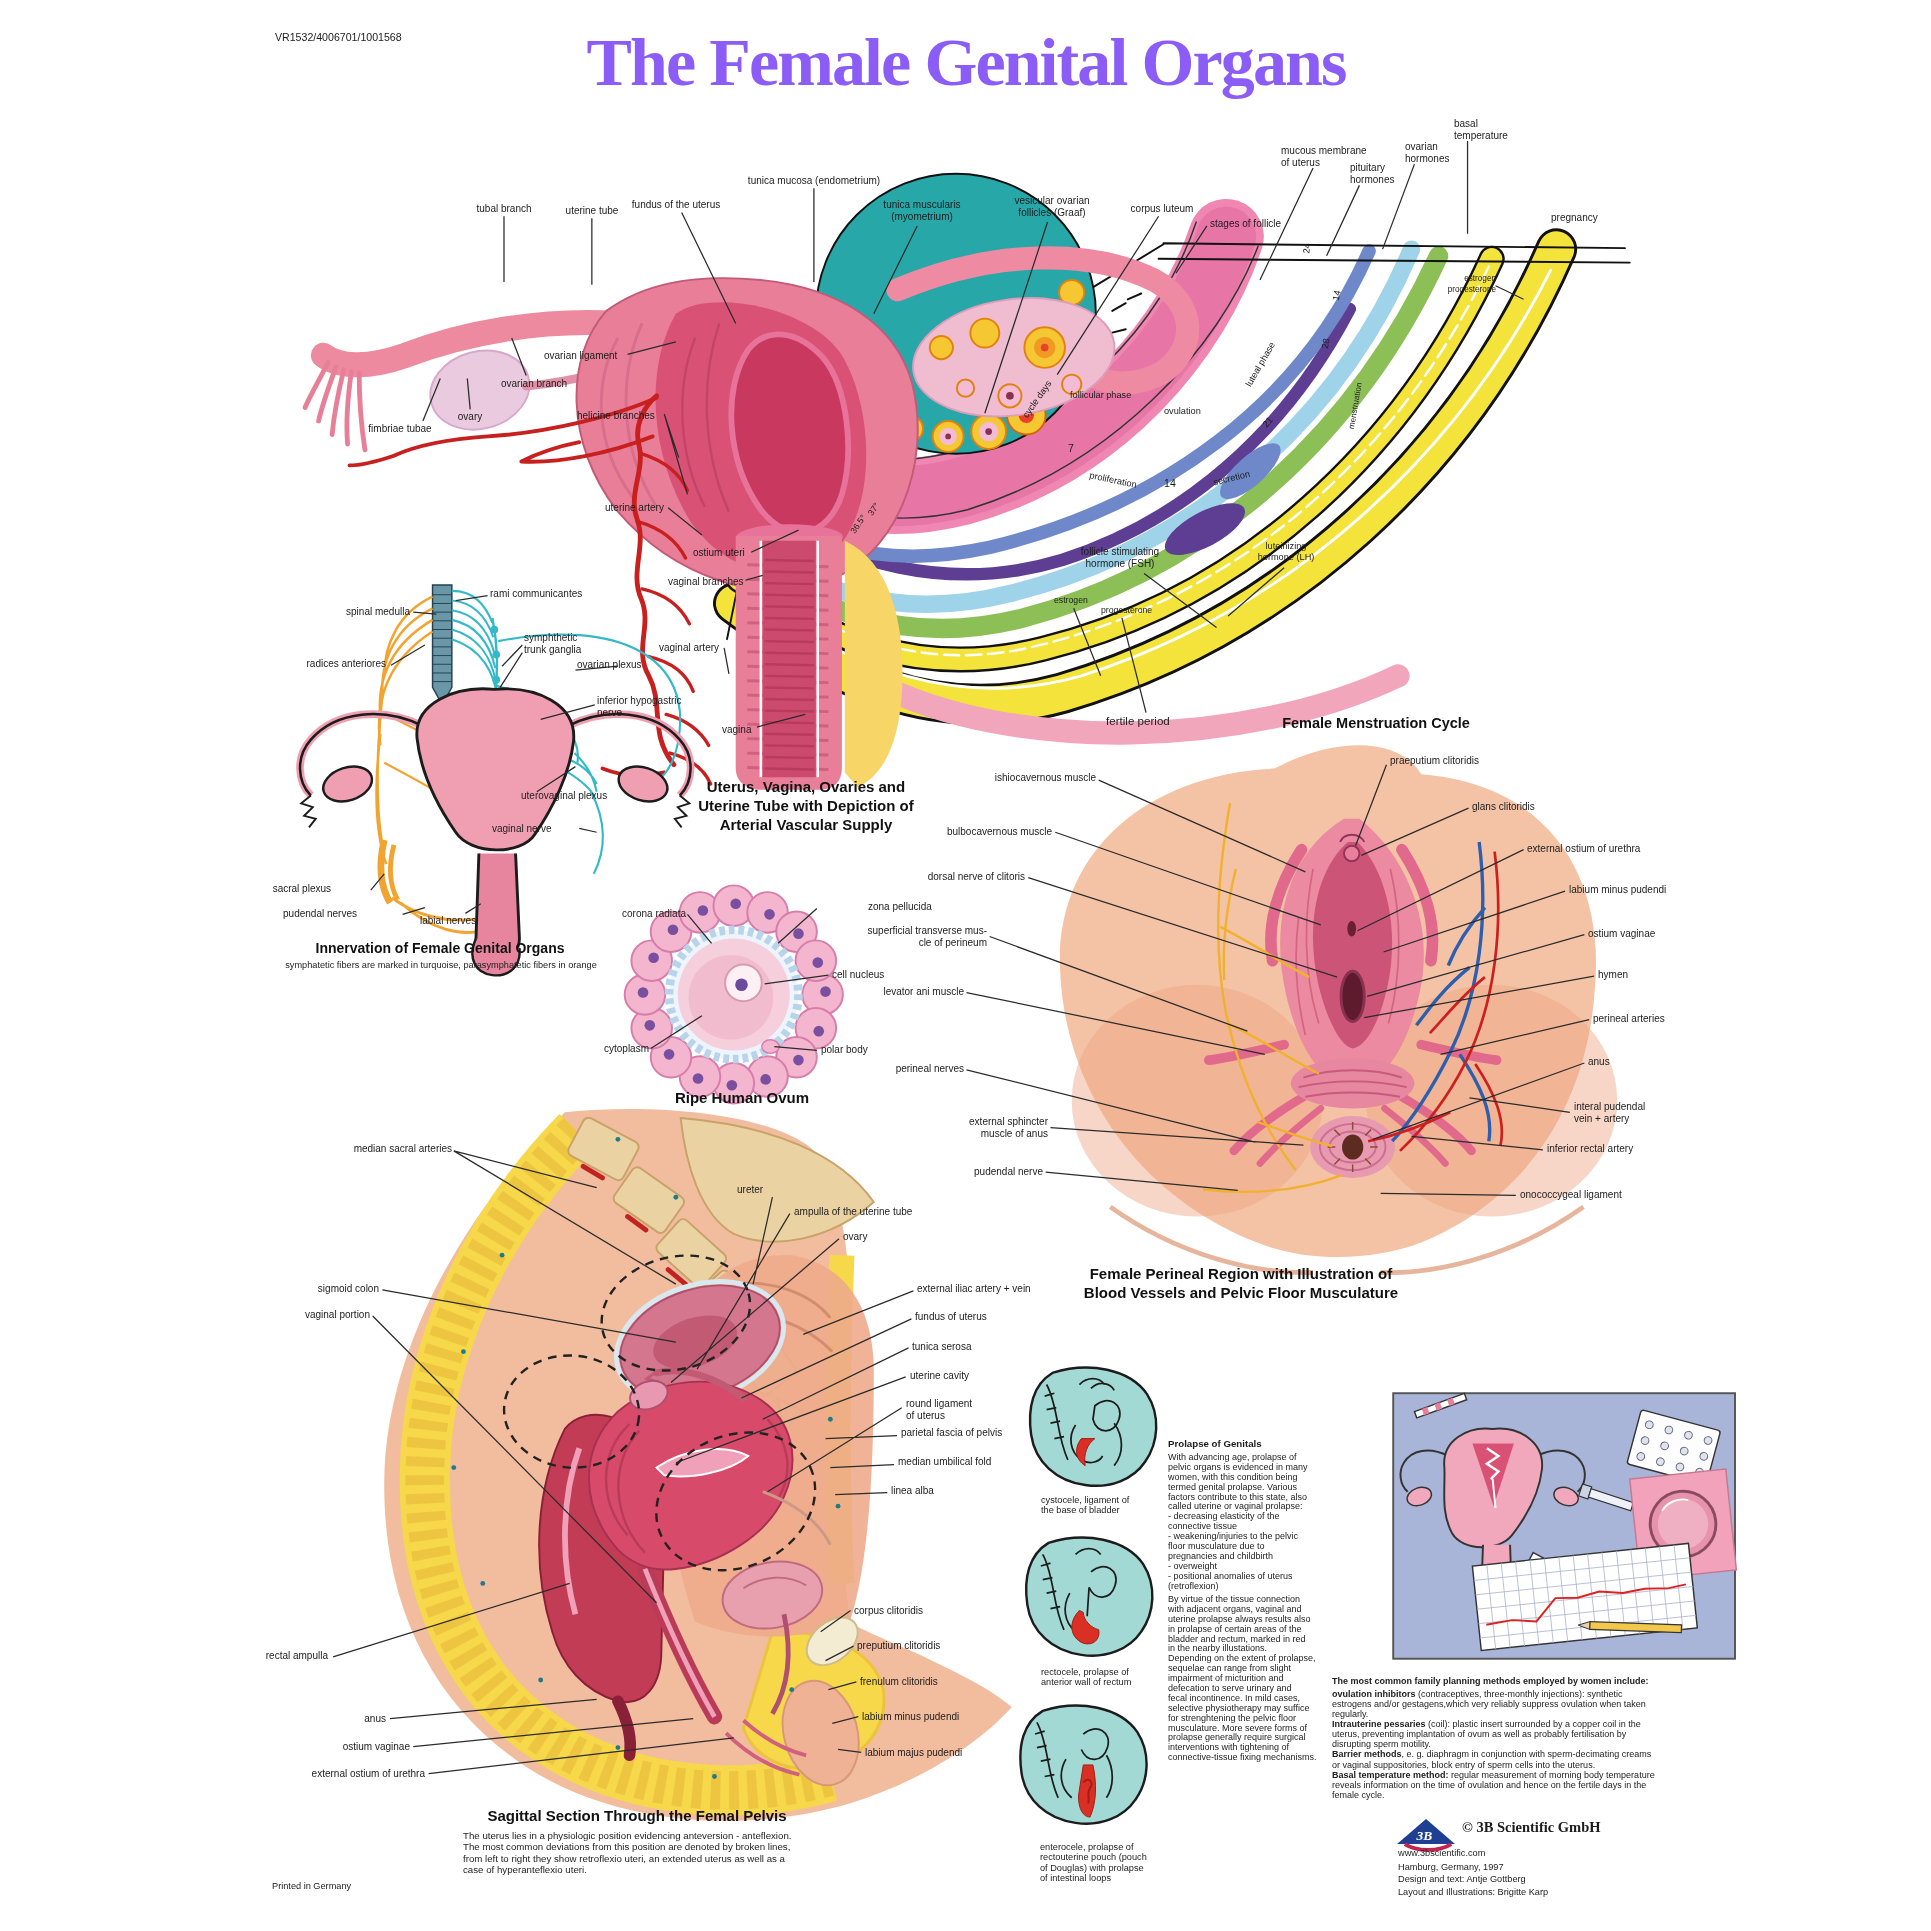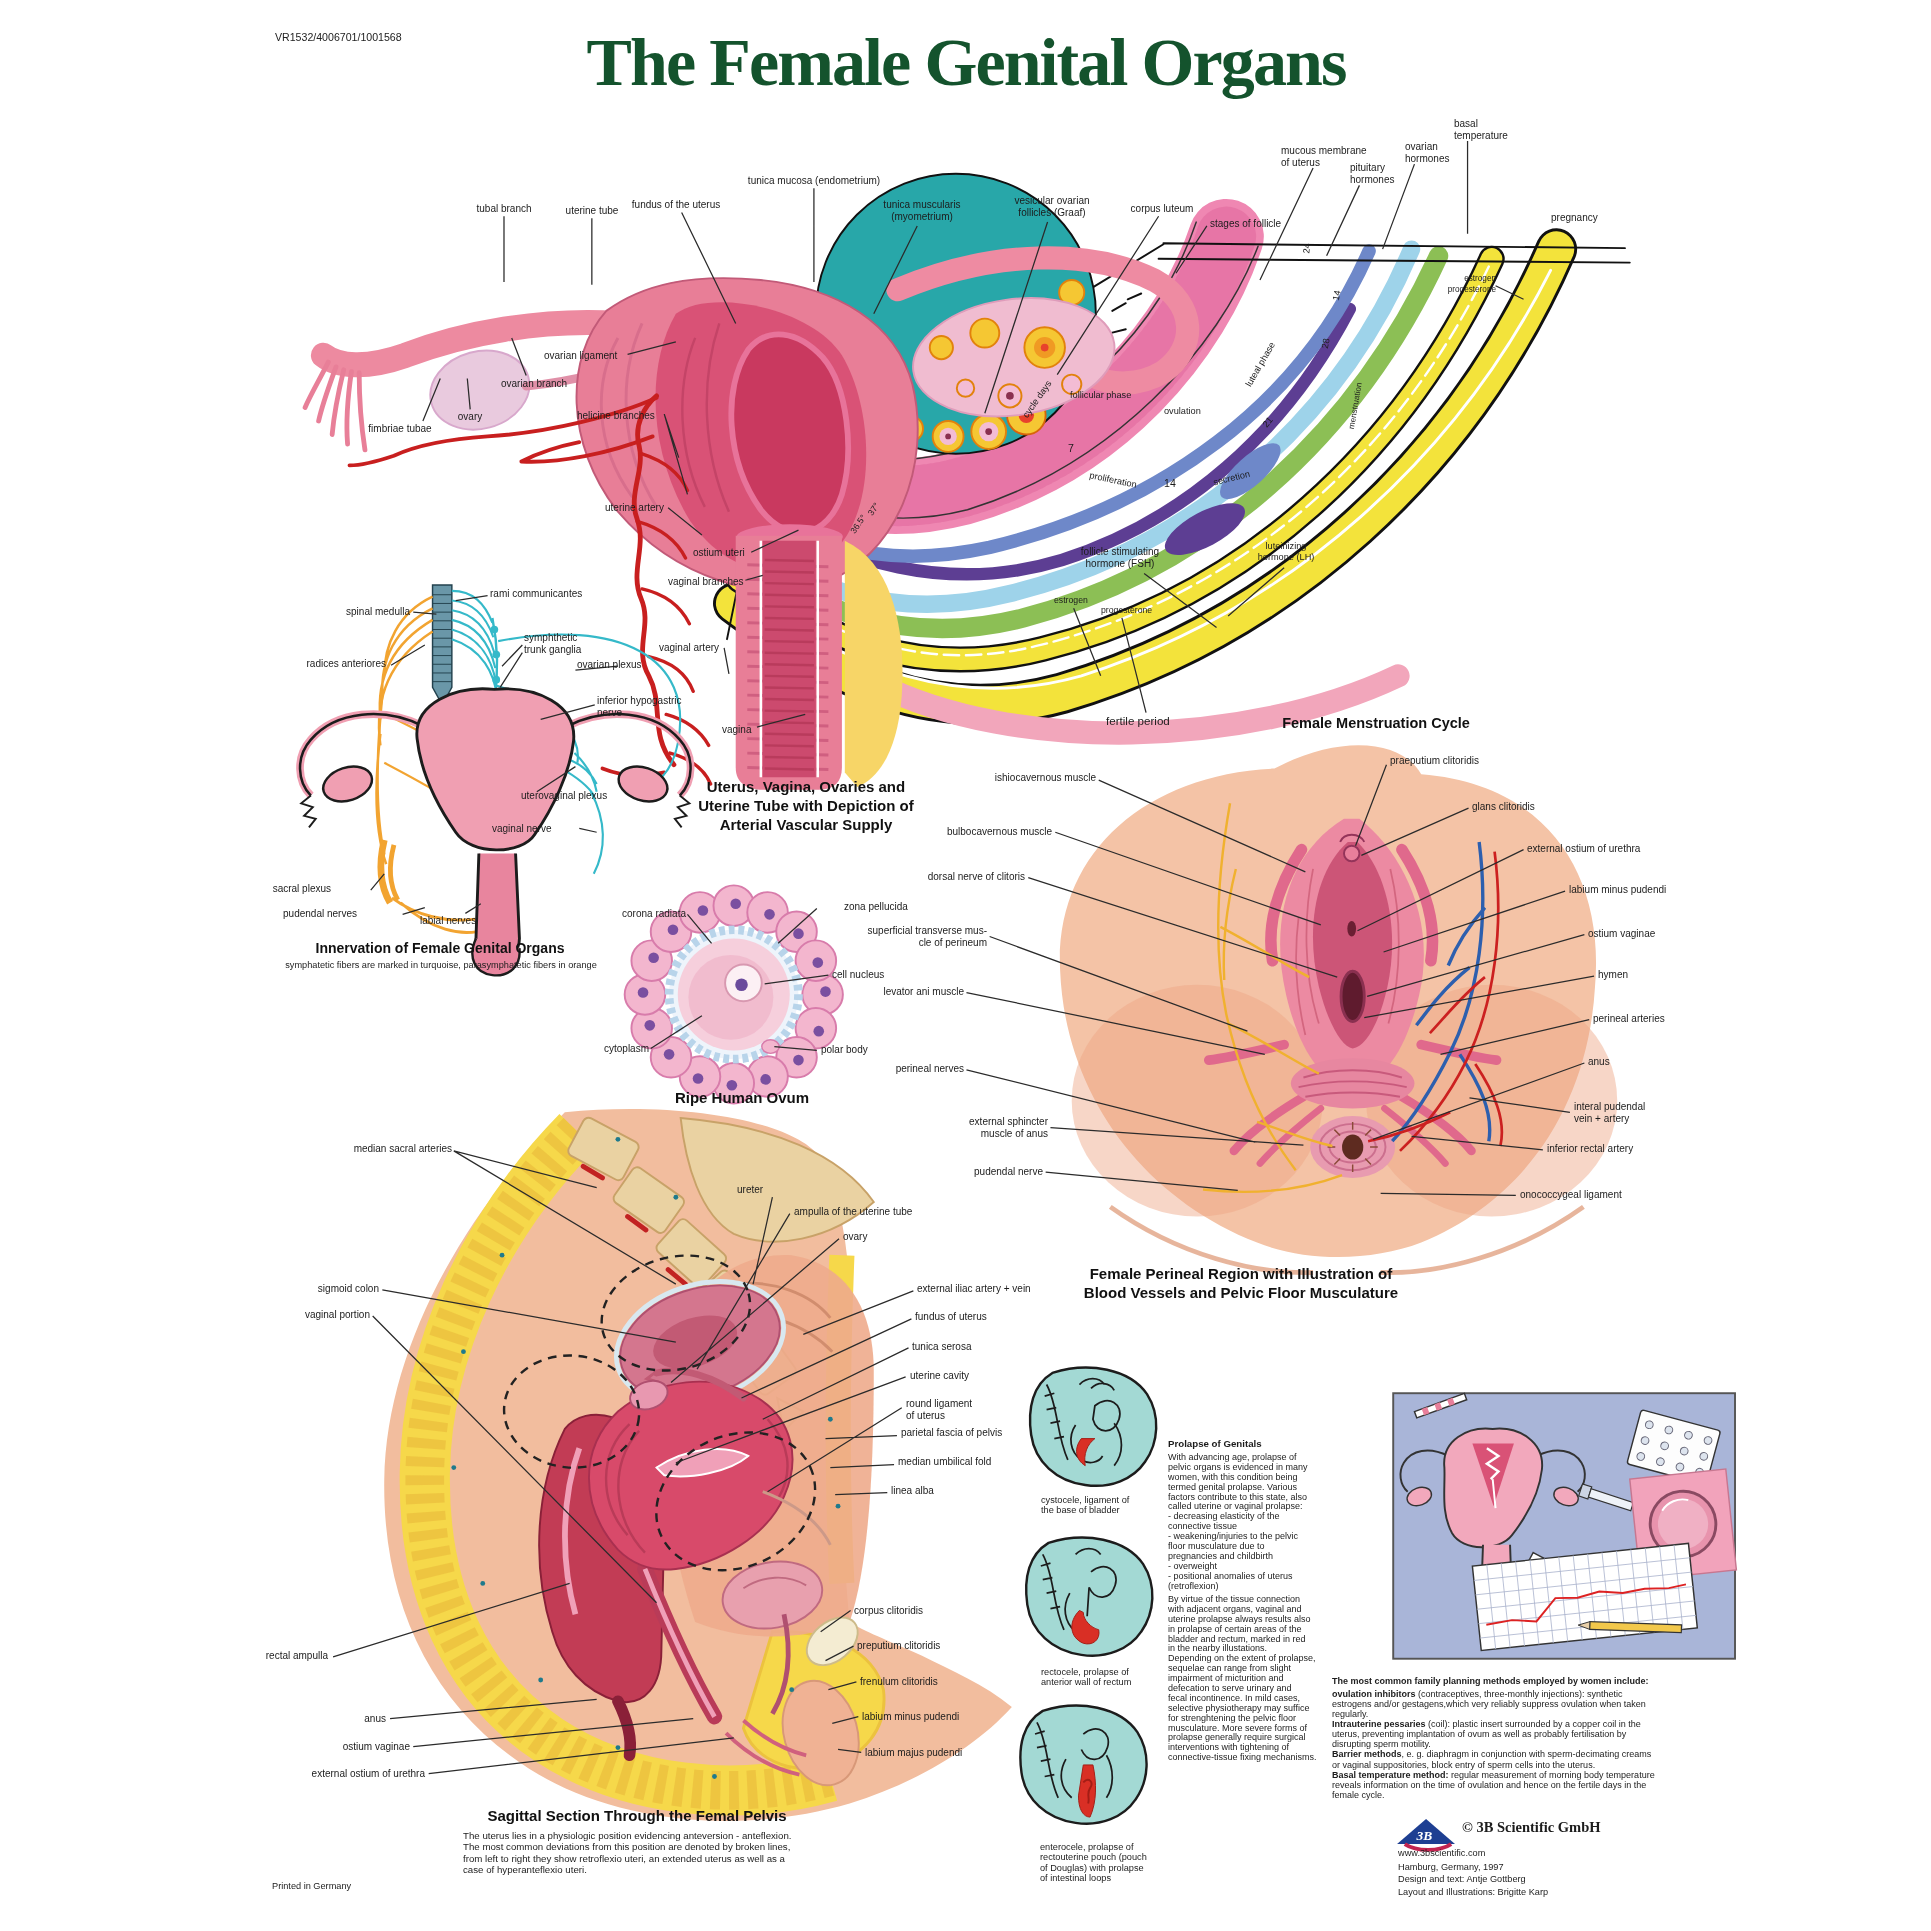--- a/index.html
+++ b/index.html
@@ -2,21 +2,21 @@
 <html><head>
 <meta charset="utf-8">
 <style>
   html,body{margin:0;padding:0;background:#fff;}
   #poster{position:relative;width:1931px;height:1931px;background:#ffffff;overflow:hidden;font-family:"Liberation Sans",sans-serif;color:#1c1c1c;}
   .lbl{position:absolute;font-size:10px;line-height:1.18;color:#1c1c1c;white-space:pre-line;}
   .c{transform:translateX(-50%);text-align:center;}
   .r{transform:translateX(-100%);text-align:right;}
   .cap{position:absolute;font-weight:bold;font-size:15px;line-height:1.25;color:#111;white-space:pre-line;}
   .body{position:absolute;font-size:9px;line-height:1.12;white-space:pre-line;}
-  .title{position:absolute;font-family:"Liberation Serif",serif;font-weight:bold;font-size:68px;letter-spacing:-1.9px;color:#14532d;white-space:nowrap;}
+  .title{position:absolute;font-family:"Liberation Serif",serif;font-weight:bold;font-size:68px;letter-spacing:-1.9px;color:#8b5cf6;white-space:nowrap;}
   .catalog{position:absolute;font-size:10.6px;color:#222;}
   svg{position:absolute;left:0;top:0;}
   .bold{font-weight:700;}
   .serifb{font-family:"Liberation Serif",serif;font-weight:bold;}
 </style>
 </head>
 <body>
 
 <div id="poster">
 
@@ -490,21 +490,21 @@
 nerve</div>
 <div class="lbl" style="left:521px;top:790px">uterovaginal plexus</div>
 <div class="lbl" style="left:492px;top:823px">vaginal nerve</div>
 <div class="lbl r" style="left:331px;top:883px">sacral plexus</div>
 <div class="lbl r" style="left:357px;top:908px">pudendal nerves</div>
 <div class="lbl" style="left:420px;top:915px">labial nerves</div>
 <div class="cap c" style="left:440px;top:940px;font-size:14px">Innervation of Female Genital Organs</div>
 <div class="lbl c" style="left:441px;top:960px;font-size:9.2px">symphatetic fibers are marked in turquoise, parasymphatetic fibers in orange</div>
 
 <div class="lbl r" style="left:686px;top:908px">corona radiata</div>
-<div class="lbl" style="left:844px;top:901px">zona pellucida</div>
+<div class="lbl" style="left:868px;top:901px">zona pellucida</div>
 <div class="lbl" style="left:832px;top:969px">cell nucleus</div>
 <div class="lbl r" style="left:649px;top:1043px">cytoplasm</div>
 <div class="lbl" style="left:821px;top:1044px">polar body</div>
 <div class="cap c" style="left:742px;top:1089px">Ripe Human Ovum</div>
 
 <div class="lbl r" style="left:1096px;top:772px">ishiocavernous muscle</div>
 <div class="lbl r" style="left:1052px;top:826px">bulbocavernous muscle</div>
 <div class="lbl r" style="left:1025px;top:871px">dorsal nerve of clitoris</div>
 <div class="lbl r" style="left:987px;top:925px">superficial transverse mus-
 cle of perineum</div>

